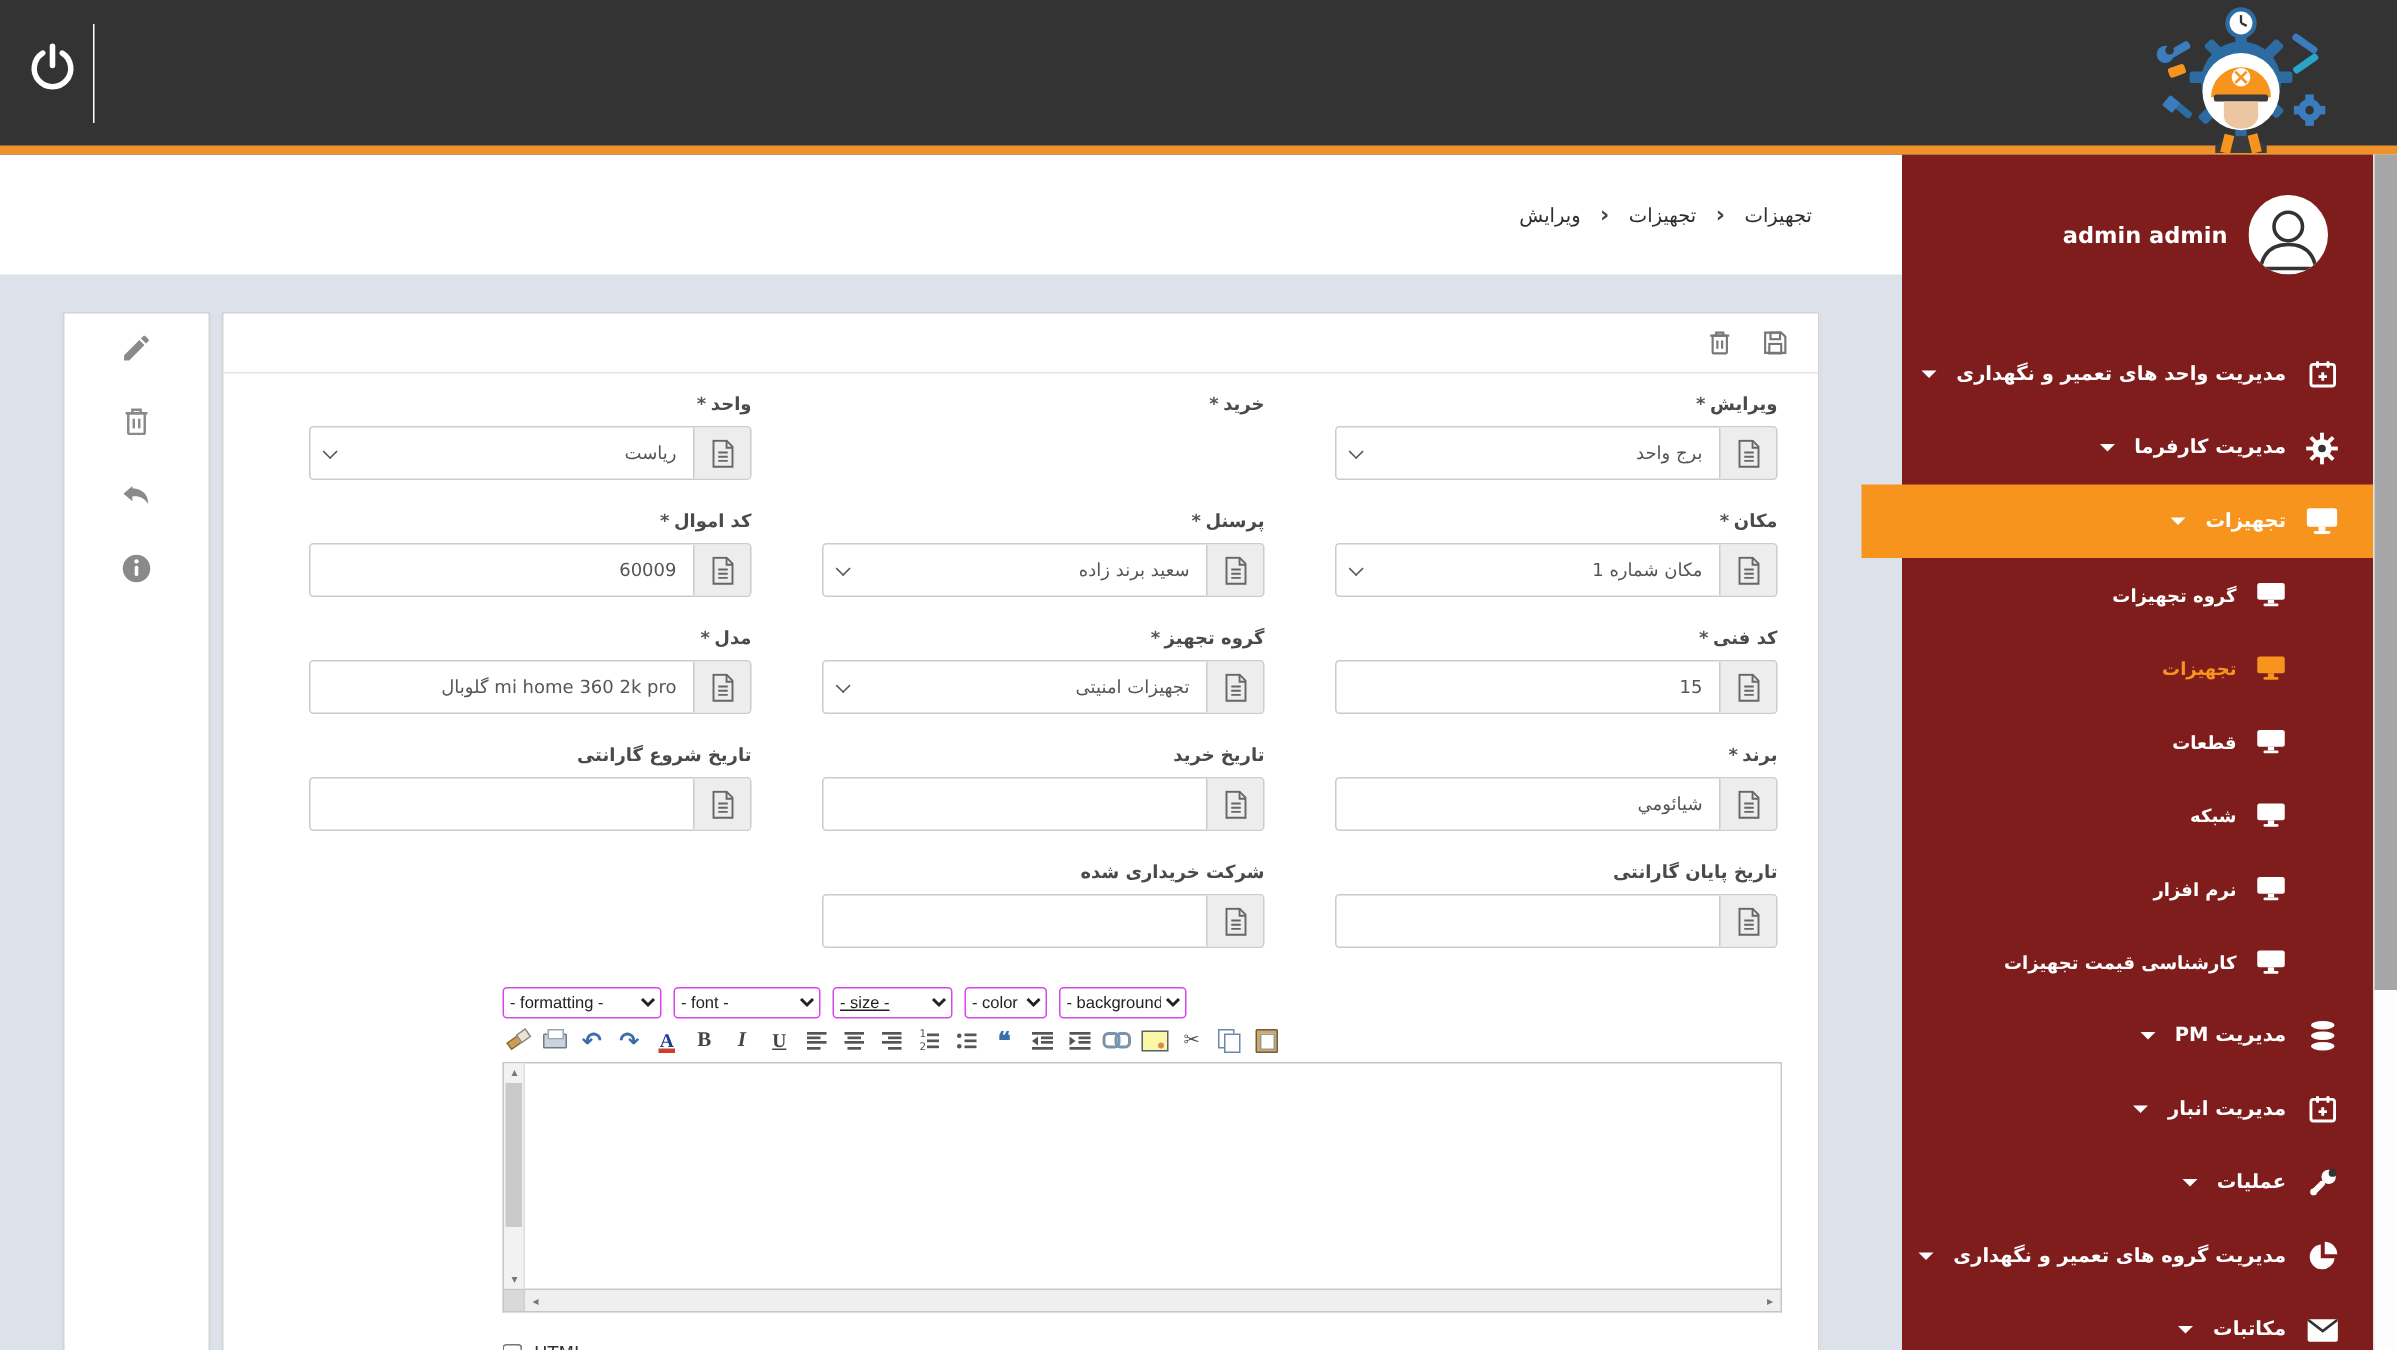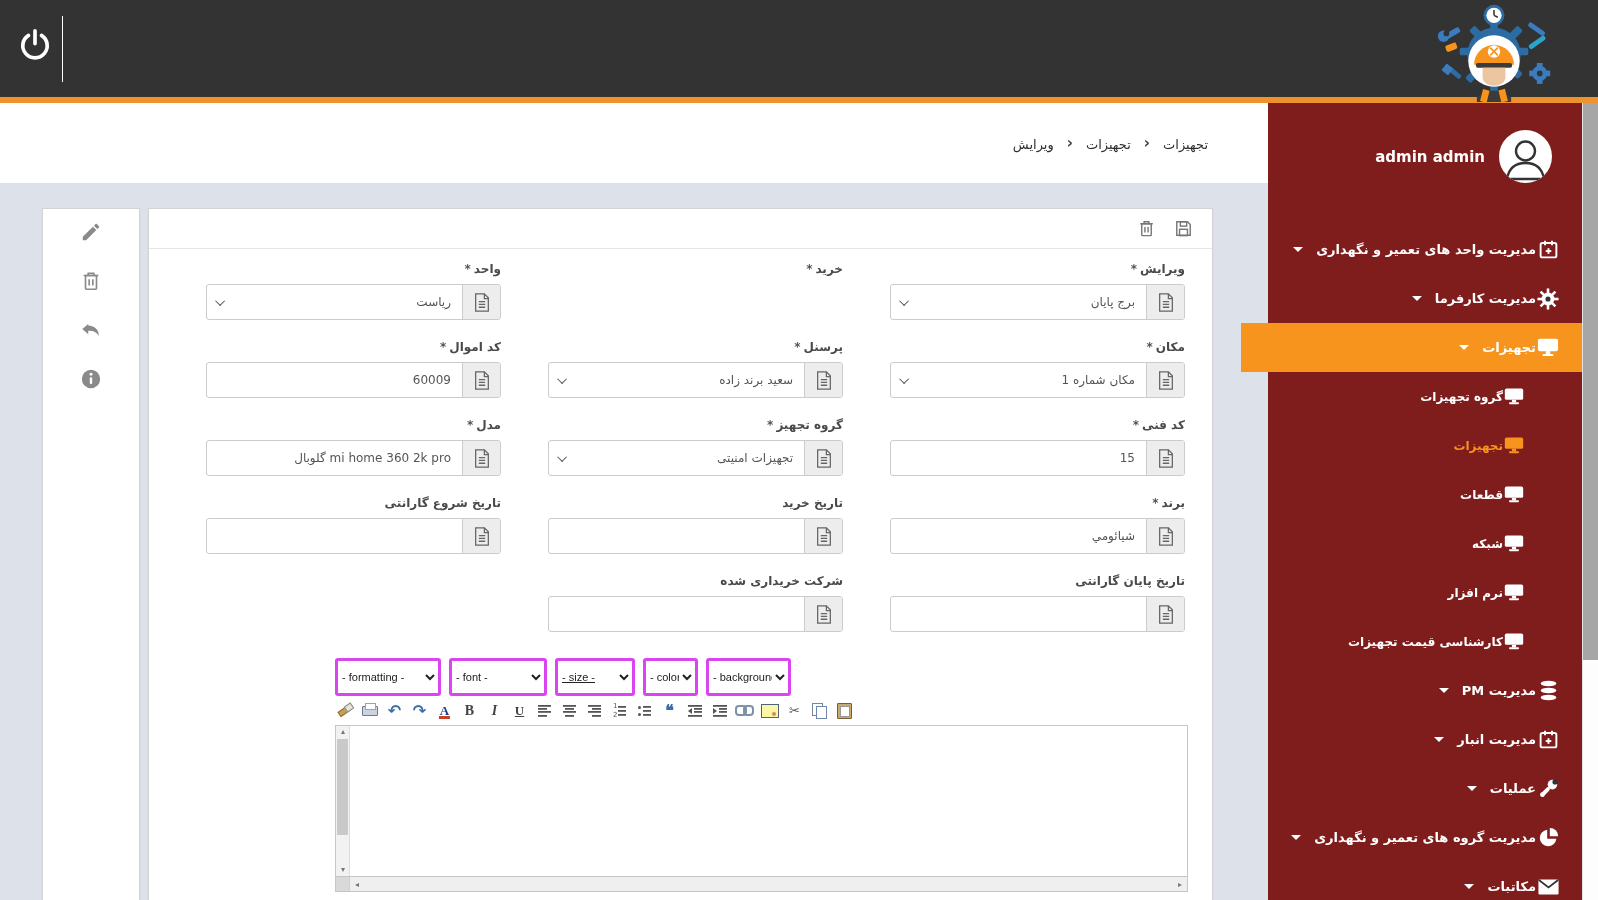--- a/index.html
+++ b/index.html
@@ -23,21 +23,21 @@
              direction:rtl; overflow:visible; }
   .user-row { display:flex; align-items:center; gap:14px; padding:27px 30px 20px 20px; }
   .avatar { width:53px; height:53px; flex:0 0 53px; }
   .user-name { color:#ffffff; font-size:15px; font-weight:700; direction:ltr; }
   .menu { margin-top:22px; }
   .side-item { display:flex; align-items:center; height:49px; color:#fff; cursor:pointer; }
   .side-item.top { padding-right:22px; }
   .side-item.sub { padding-right:57px; }
   .s-icon { width:24px; height:22px; flex:0 0 24px; display:flex; align-items:center; justify-content:center; color:#ffffff; }
   .side-item.sub .s-icon { width:22px; flex-basis:22px; }
-  .s-label { font-size:13px; font-weight:700; white-space:nowrap; }
+  .s-label { margin-right:12px; font-size:13px; font-weight:700; white-space:nowrap; }
   .side-item.sub .s-label { font-size:12px; }
   .caret { width:0; height:0; border-left:5px solid transparent; border-right:5px solid transparent;
            border-top:5px solid #ffffff; margin-right:13px; }
   .side-item.active-top { background:#f6941e; margin-left:-27px; padding-left:27px; }
   .side-item.active-sub { color:#f6941e; }
   .side-item.active-sub .s-icon { color:#f6941e; }
 
   
   .crumbbar { position:absolute; left:0; top:103px; right:330px; height:80px; background:#ffffff; z-index:1; }
   .crumbs { position:absolute; right:60px; top:32px; direction:rtl; display:flex; align-items:center; gap:13px; }
@@ -69,21 +69,21 @@
   .fvalue { flex:1; display:flex; align-items:center; justify-content:space-between; padding:0 11px; cursor:pointer; }
   .fval-text { font-size:12px; color:#555; white-space:nowrap; }
   .sel-arrow { width:7px; height:7px; border-left:1.8px solid #555; border-bottom:1.8px solid #555;
                transform:rotate(-45deg) translateY(-2px); flex:0 0 7px; }
   .f-input { border:none; outline:none; width:100%; height:100%; font:12px "DejaVu Sans","Liberation Sans",sans-serif;
              color:#555; text-align:right; background:transparent; padding:0 11px; direction:rtl; }
 
   
   .editor { width:853px; margin:26px 24px 0 auto; direction:ltr; }
   .ed-selects { display:flex; gap:8px; align-items:center; }
-  .ed-selects select { height:38px; font-size:11px; color:#222; border:3px solid #d946ef; border-radius:3px; background:#fff; }
+  .ed-selects select { height:21px; font-size:11px; color:#222; border:1px solid #d946ef; border-radius:3px; background:#fff; }
   .sel-fmt { width:106px; } .sel-font { width:98px; } .sel-size { width:80px;text-decoration:underline; } .sel-color { width:55px; } .sel-bg { width:85px; }
   .ed-icons { display:flex; align-items:center; gap:6px; margin-top:4px; height:21px; }
   .tbi { width:19px; height:19px; display:inline-flex; align-items:center; justify-content:center;
          position:relative; font-size:14px; color:#444; cursor:pointer; }
   .g-serif { font-family:"Liberation Serif","DejaVu Serif",serif; }
   .tbi-undo,.tbi-redo { color:#3a6ea8; font-weight:700; font-size:16px; }
   .tbi-quote { color:#3a6ea8; font-weight:700; font-size:16px; }
   .tbi-bold { font-weight:700; font-size:14px; }
   .tbi-italic { font-style:italic; font-weight:700; font-size:14px; }
   .tbi-under { font-weight:700; font-size:13px; text-decoration:underline; }
@@ -482,21 +482,21 @@
         <span class="doc-cell">
           <svg viewBox="0 0 20 24" width="16" height="19" fill="none" stroke="#666" stroke-width="1.6">
               <path d="M2 1h11l5 5v17H2z"></path>
               <path d="M13 1v6h5"></path>
               <line x1="6" y1="11" x2="14" y2="11"></line>
               <line x1="6" y1="14.5" x2="14" y2="14.5"></line>
               <line x1="6" y1="18" x2="14" y2="18"></line>
             </svg>
         </span>
         <span class="fvalue">
-          <span class="fval-text">برج پایان</span>
+          <span class="fval-text">برج واحد</span>
           <span class="sel-arrow"></span>
         </span>
       </div>
     </div>
 
     <div class="cell">
       <div class="flabel"><span>خرید</span><span class="req">*</span></div>
     </div>
 
     <div class="cell">

